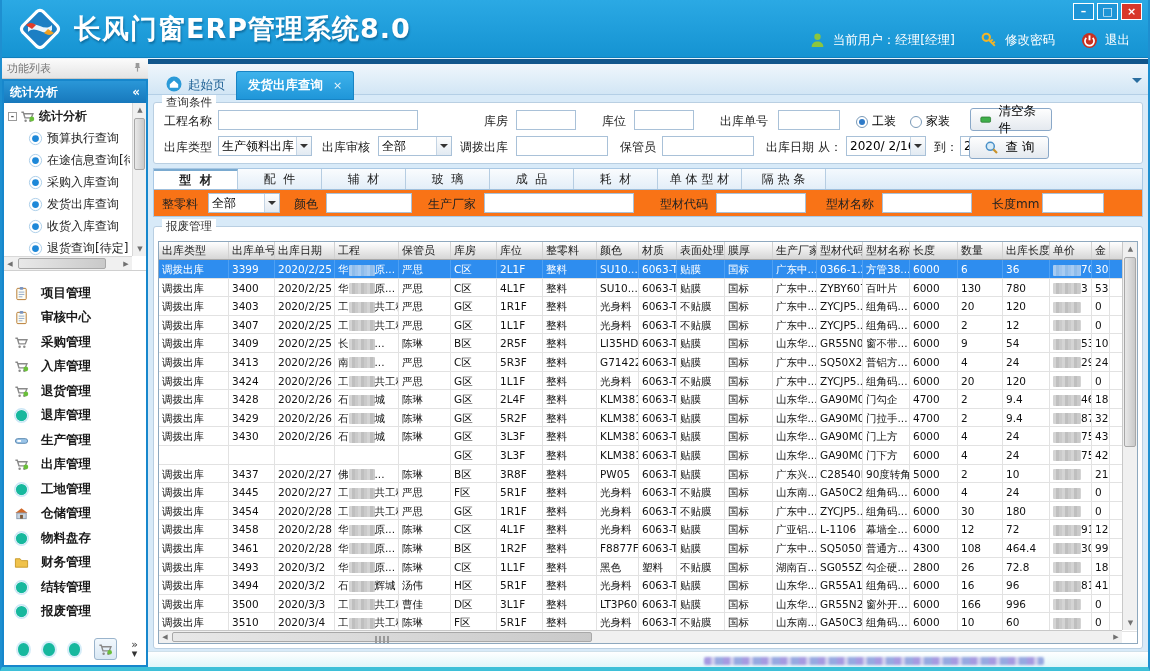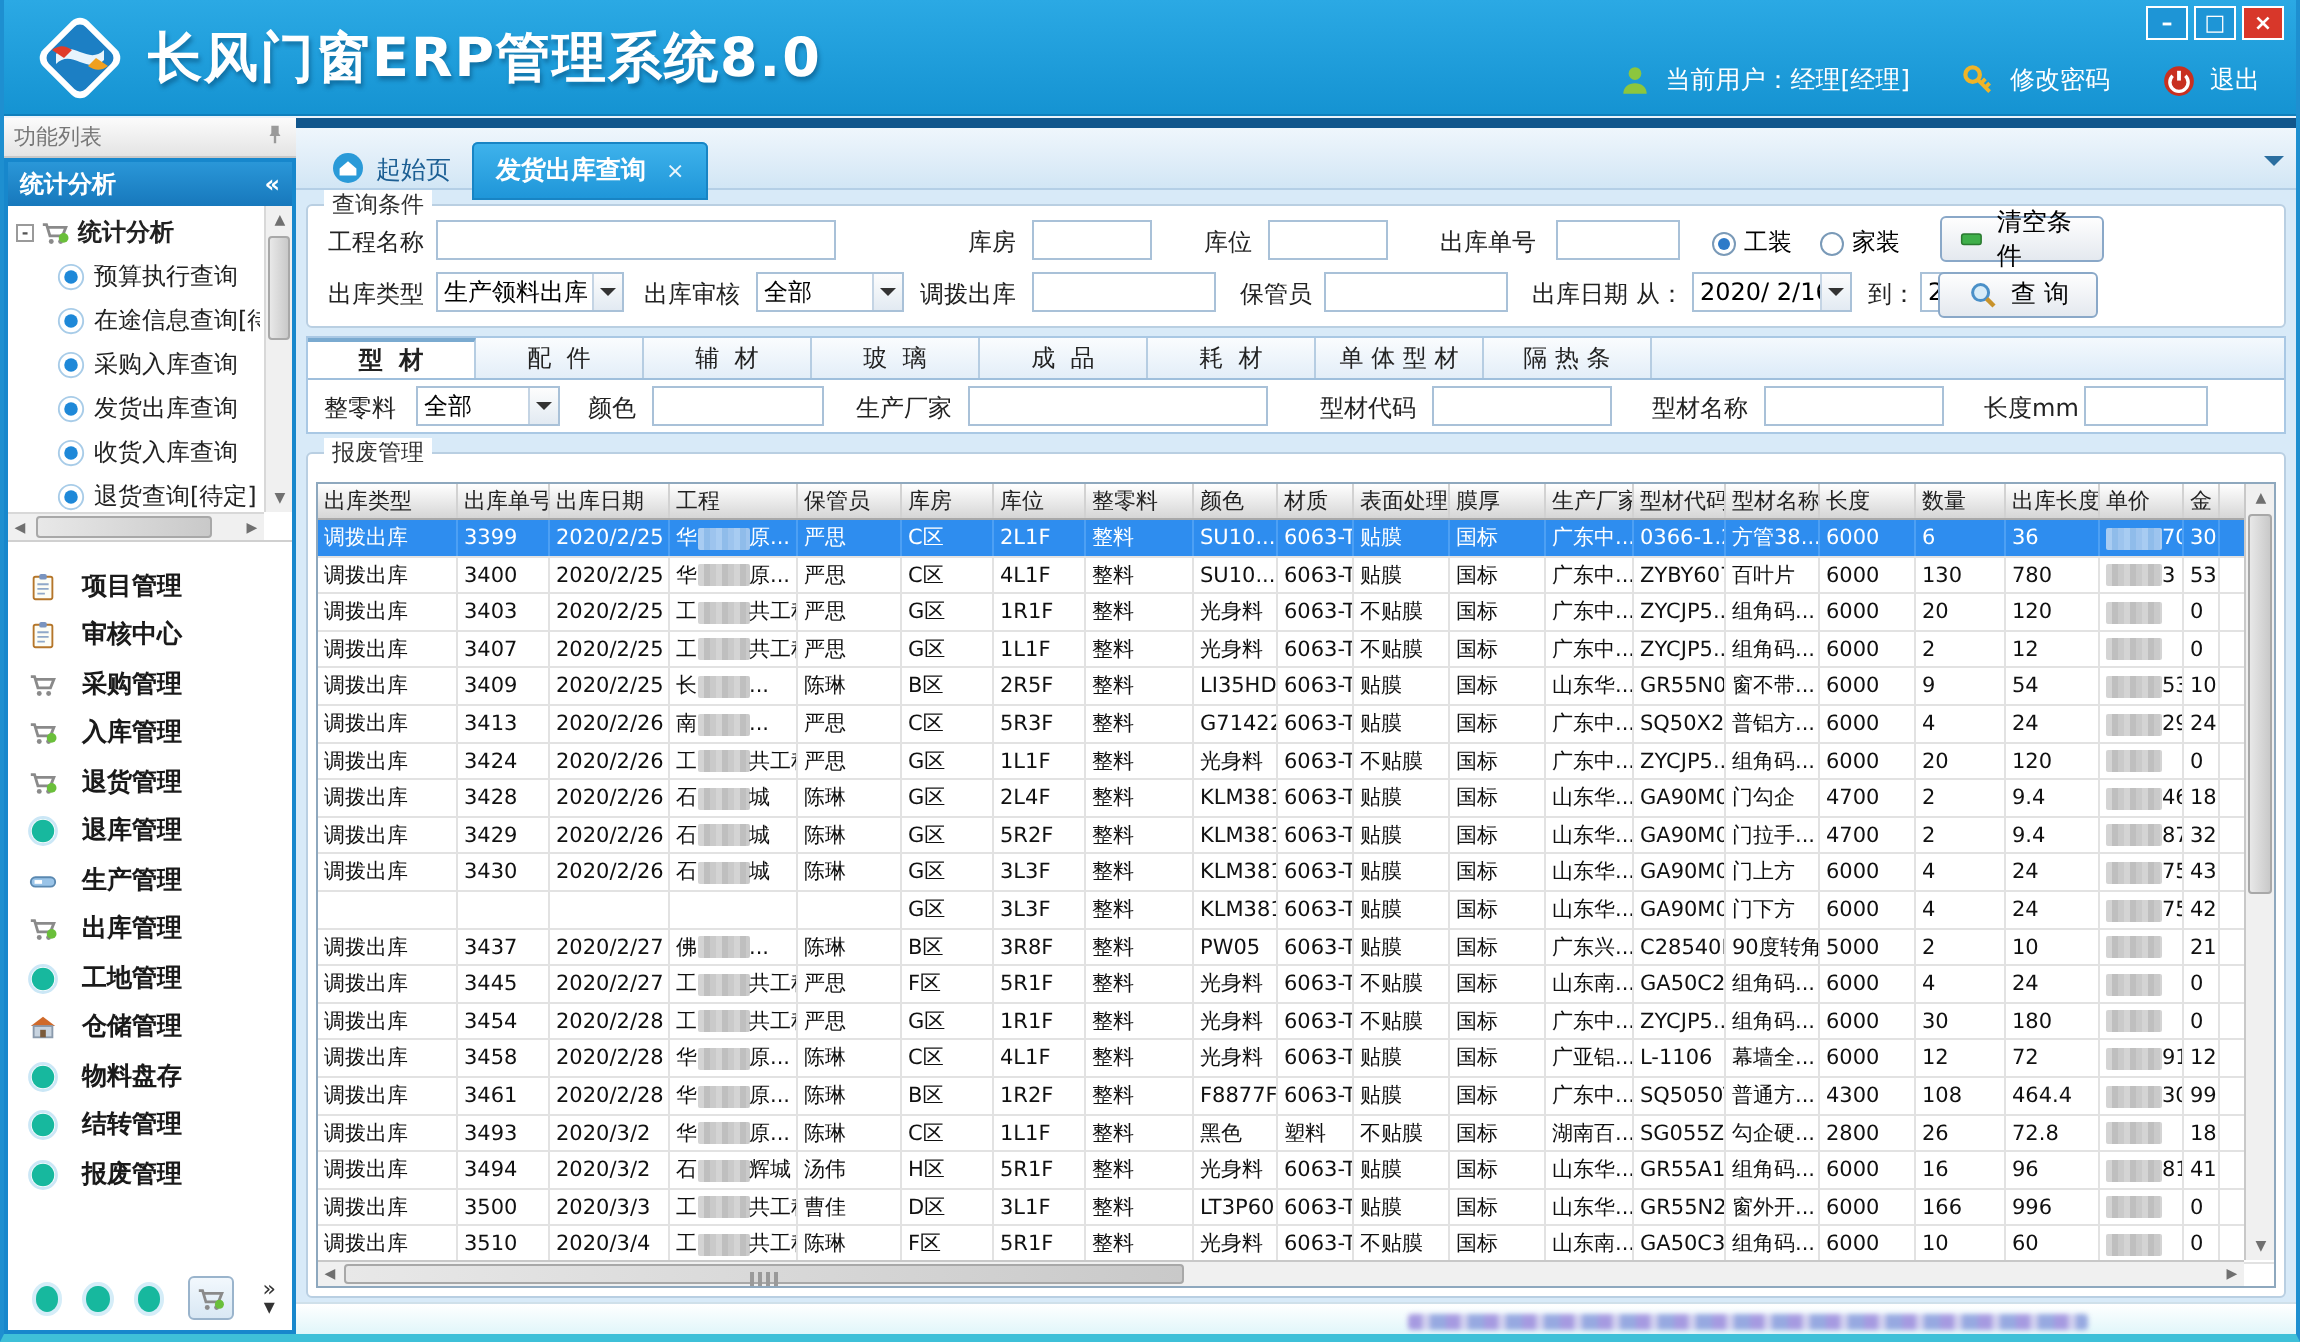--- a/index.html
+++ b/index.html
@@ -77,21 +77,21 @@
     background:linear-gradient(#FDFDFD,#E2EAF2);border-left:1px solid #C4D4E4;}
   .combo .ca:after{content:"";border:4px solid transparent;border-top-color:#333;margin-top:4px;}
   .radio{position:absolute;display:flex;align-items:center;gap:4px;font-size:12px;cursor:pointer;}
   .rdot{width:12px;height:12px;border-radius:50%;border:1px solid #7A9AB8;background:#fff;position:relative;}
   .rdot.on:after{content:"";position:absolute;inset:2px;border-radius:50%;background:#2E7AC8;}
   .btn{position:absolute;height:23px;border:1px solid #8AA8C8;border-radius:3px;
     background:linear-gradient(#FEFEFE,#E4E9EF);font-size:12.5px;display:flex;align-items:center;
     justify-content:center;gap:6px;cursor:pointer;padding:0 8px;}
   
   .matarea{position:absolute;left:2px;right:2px;top:72px;height:49px;
-    background:#ffffff;border:1px solid #A9C8E4;}
+    background:#f97316;border:1px solid #A9C8E4;}
   .mattabs{height:21px;display:flex;background:linear-gradient(#F4F9FD,#DCEBF8);border-bottom:1px solid #9FBFDC;}
   .mtab{min-width:84px;padding:0 10px;font-size:12px;color:#222;display:flex;align-items:center;
     justify-content:center;border-right:1px solid #B6CDE2;cursor:pointer;white-space:pre;
     background:linear-gradient(#FAFCFE,#E3EEF8);}
   .mtab.active{background:#fff;font-weight:bold;border-top:2px solid #7AAAD0;}
   .subfilter{position:relative;height:27px;font-size:12px;}
   
   .grid{position:absolute;top:14px;left:4px;right:4px;bottom:4px;border:1px solid #8EA8BE;background:#fff;overflow:hidden;}
   .gh{display:flex;height:18px;background:linear-gradient(#FFFFFF,#D6D6D6);border-bottom:1px solid #A8A8A8;}
   .gh .c{font-size:11px;color:#222;}
@@ -332,20 +332,26 @@
             </div>
             <div class="mrow">
               <span class="ticon"><svg viewBox="0 0 16 16" width="15" height="15">
                   <circle cx="8" cy="8" r="6" fill="#17B89E"></circle>
                   <circle cx="8" cy="8" r="7.2" fill="none" stroke="#CBE7F6" stroke-width="1.5"></circle>
                 </svg></span>
               <span>物料盘存</span>
             </div>
             <div class="mrow">
               <span class="ticon"><svg viewBox="0 0 16 16" width="15" height="15">
+                  <path d="M1.5 4h5l1.5 2h6.5v7h-13z" fill="#F0C24B" stroke="#C89A2A"></path>
+                </svg></span>
+              <span>财务管理</span>
+            </div>
+            <div class="mrow">
+              <span class="ticon"><svg viewBox="0 0 16 16" width="15" height="15">
                   <circle cx="8" cy="8" r="6" fill="#17B89E"></circle>
                   <circle cx="8" cy="8" r="7.2" fill="none" stroke="#CBE7F6" stroke-width="1.5"></circle>
                 </svg></span>
               <span>结转管理</span>
             </div>
             <div class="mrow">
               <span class="ticon"><svg viewBox="0 0 16 16" width="15" height="15">
                   <circle cx="8" cy="8" r="6" fill="#17B89E"></circle>
                   <circle cx="8" cy="8" r="7.2" fill="none" stroke="#CBE7F6" stroke-width="1.5"></circle>
                 </svg></span>

